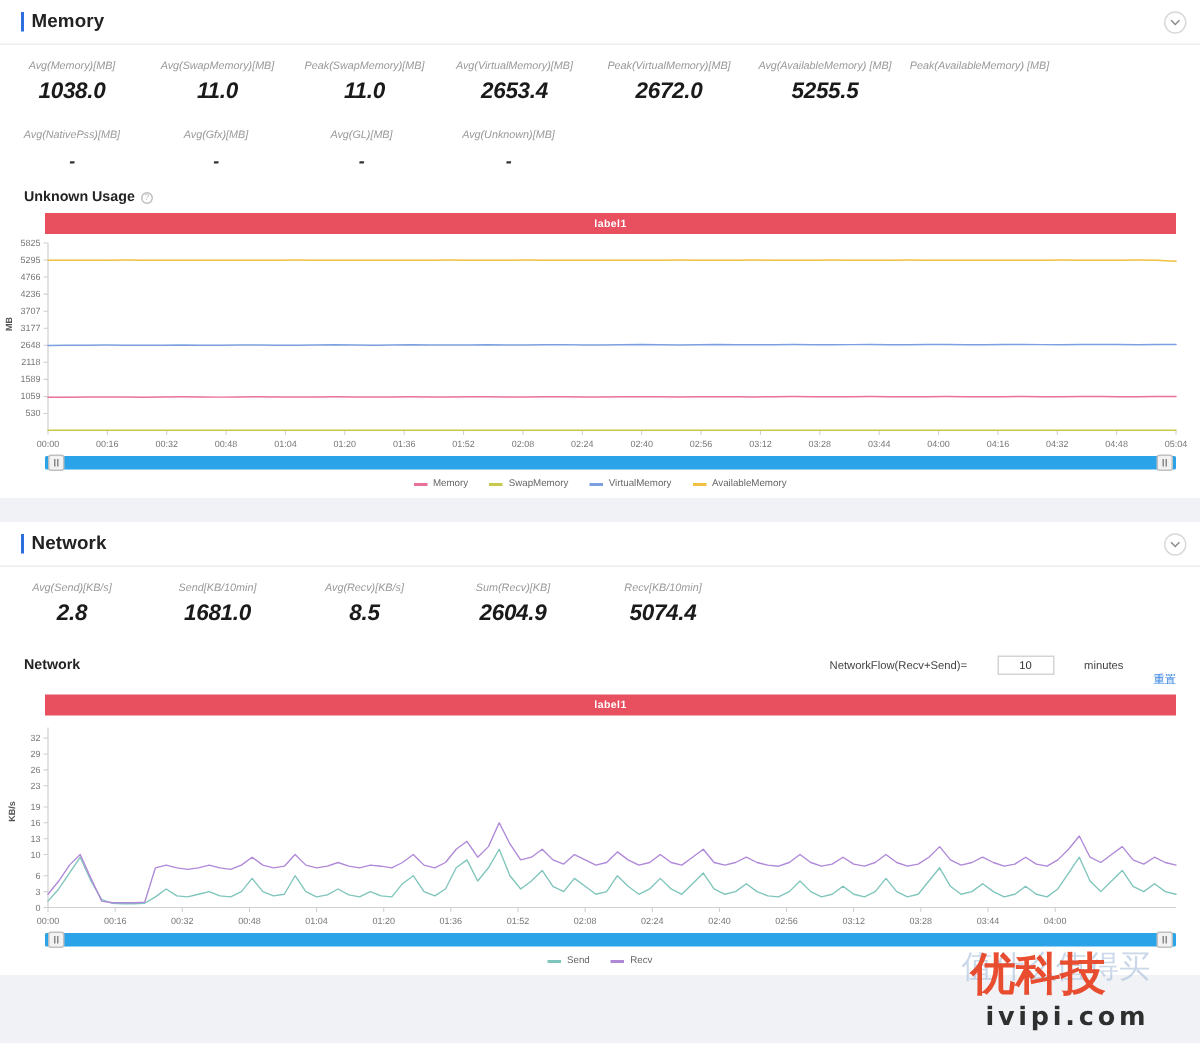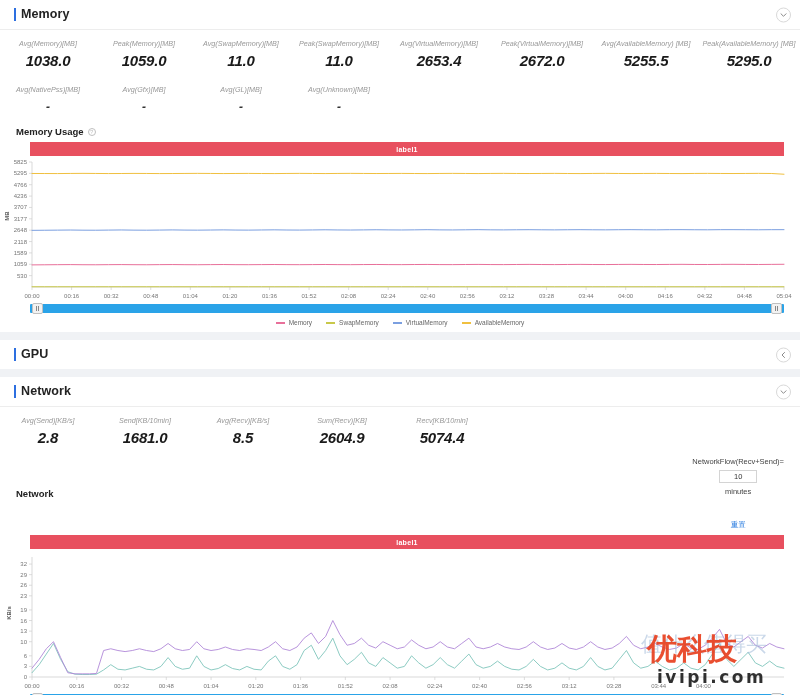--- a/index.html
+++ b/index.html
@@ -62,21 +62,21 @@
     position: relative;
   }
   .chart-name { font-size: 9.5px; font-weight: bold; color: #222; }
   .info-icon {
     width: 8px; height: 8px; border-radius: 50%;
     border: 1px solid #bfbfbf; color: #bfbfbf;
     font-size: 6px; line-height: 7px; text-align: center;
     margin-left: 4px; display: inline-block;
   }
   .chart-head-right {
-    margin-left: auto; display: flex; align-items: center; gap: 4px; flex-direction: column;
+    margin-left: auto; display: flex; align-items: center; gap: 20px;
   }
   .nf-label { font-size: 7.5px; color: #444; }
   .nf-input {
     width: 38px; height: 13px; border: 1px solid #d4d4d4;
     font-size: 7.5px; text-align: center; color: #333;
     font-family: "Liberation Sans", sans-serif; background:#fff;
   }
   .nf-unit { font-size: 7.5px; color: #444; }
   .nf-reset { font-size: 7.5px; color: #2f7fe0; cursor: pointer; margin-top: 20px; }
 
@@ -146,24 +146,20 @@
       </div>
     </div>
     <div class="panel-divider"></div>
 
     <div class="stats">
       <div class="stat-row">
         <div class="stat-cell" style="width:96px">
           <div class="stat-label">Avg(Memory)[MB]</div>
           <div class="stat-value">1038.0</div>
         </div>
-        <div class="stat-cell" style="width:96px">
-          <div class="stat-label">Peak(Memory)[MB]</div>
-          <div class="stat-value">1059.0</div>
-        </div>
         <div class="stat-cell" style="width:98px">
           <div class="stat-label">Avg(SwapMemory)[MB]</div>
           <div class="stat-value">11.0</div>
         </div>
         <div class="stat-cell" style="width:98px">
           <div class="stat-label">Peak(SwapMemory)[MB]</div>
           <div class="stat-value">11.0</div>
         </div>
         <div class="stat-cell" style="width:102px">
           <div class="stat-label">Avg(VirtualMemory)[MB]</div>
@@ -172,21 +168,20 @@
         <div class="stat-cell" style="width:104px">
           <div class="stat-label">Peak(VirtualMemory)[MB]</div>
           <div class="stat-value">2672.0</div>
         </div>
         <div class="stat-cell" style="width:104px">
           <div class="stat-label">Avg(AvailableMemory) [MB]</div>
           <div class="stat-value">5255.5</div>
         </div>
         <div class="stat-cell" style="width:102px">
           <div class="stat-label">Peak(AvailableMemory) [MB]</div>
-          <div class="stat-value">5295.0</div>
         </div>
       </div>
 
       <div class="stat-row" style="margin-top:12px">
         <div class="stat-cell" style="width:96px">
           <div class="stat-label">Avg(NativePss)[MB]</div>
           <div class="stat-value dash">-</div>
         </div>
         <div class="stat-cell" style="width:96px">
           <div class="stat-label">Avg(Gfx)[MB]</div>
@@ -198,21 +193,21 @@
         </div>
         <div class="stat-cell" style="width:98px">
           <div class="stat-label">Avg(Unknown)[MB]</div>
           <div class="stat-value dash">-</div>
         </div>
       </div>
     </div>
 
     <div class="chart-block">
       <div class="chart-head">
-        <span class="chart-name">Memory Usage</span>
+        <span class="chart-name">Unknown Usage</span>
         <span class="info-icon">?</span>
       </div>
       <div class="label-bar">
         <span>label1</span>
       </div>
       <div class="plot-wrap">
         <div class="axis-label-y" style="top:58px">MB</div>
         <svg id="mem-svg" class="plot-svg" width="800" height="145">
             <text x="27" y="6" text-anchor="end" class="tick">5825</text>
             <line x1="29" y1="4" x2="32" y2="4" stroke="#cfcfcf" stroke-width="0.7"></line>
@@ -308,31 +303,20 @@
         <div class="legend-item">
           <span class="legend-swatch" style="background:#f0c040"></span>
           <span class="legend-text">AvailableMemory</span>
         </div>
       </div>
     </div>
   </div>
 
   <div class="panel-gap"></div>
 
-  <div class="panel">
-    <div class="panel-header">
-      <span class="title-bar"></span>
-      <span class="panel-title panel-title-wrap">GPU</span>
-      <div class="collapse-btn">
-        <svg class="chev" width="5" height="7" viewBox="0 0 5 7">
-          <path d="M3.8 0.7 L1 3.5 L3.8 6.3" fill="none" stroke="#8a8a8a" stroke-width="1"></path>
-        </svg>
-      </div>
-    </div>
-  </div>
 
   <div class="panel-gap"></div>
 
   <div class="panel">
     <div class="panel-header">
       <span class="title-bar"></span>
       <span class="panel-title panel-title-wrap">Network</span>
       <div class="collapse-btn">
         <svg class="chev" width="7" height="5" viewBox="0 0 7 5">
           <path d="M0.7 1 L3.5 3.8 L6.3 1" fill="none" stroke="#8a8a8a" stroke-width="1"></path>

